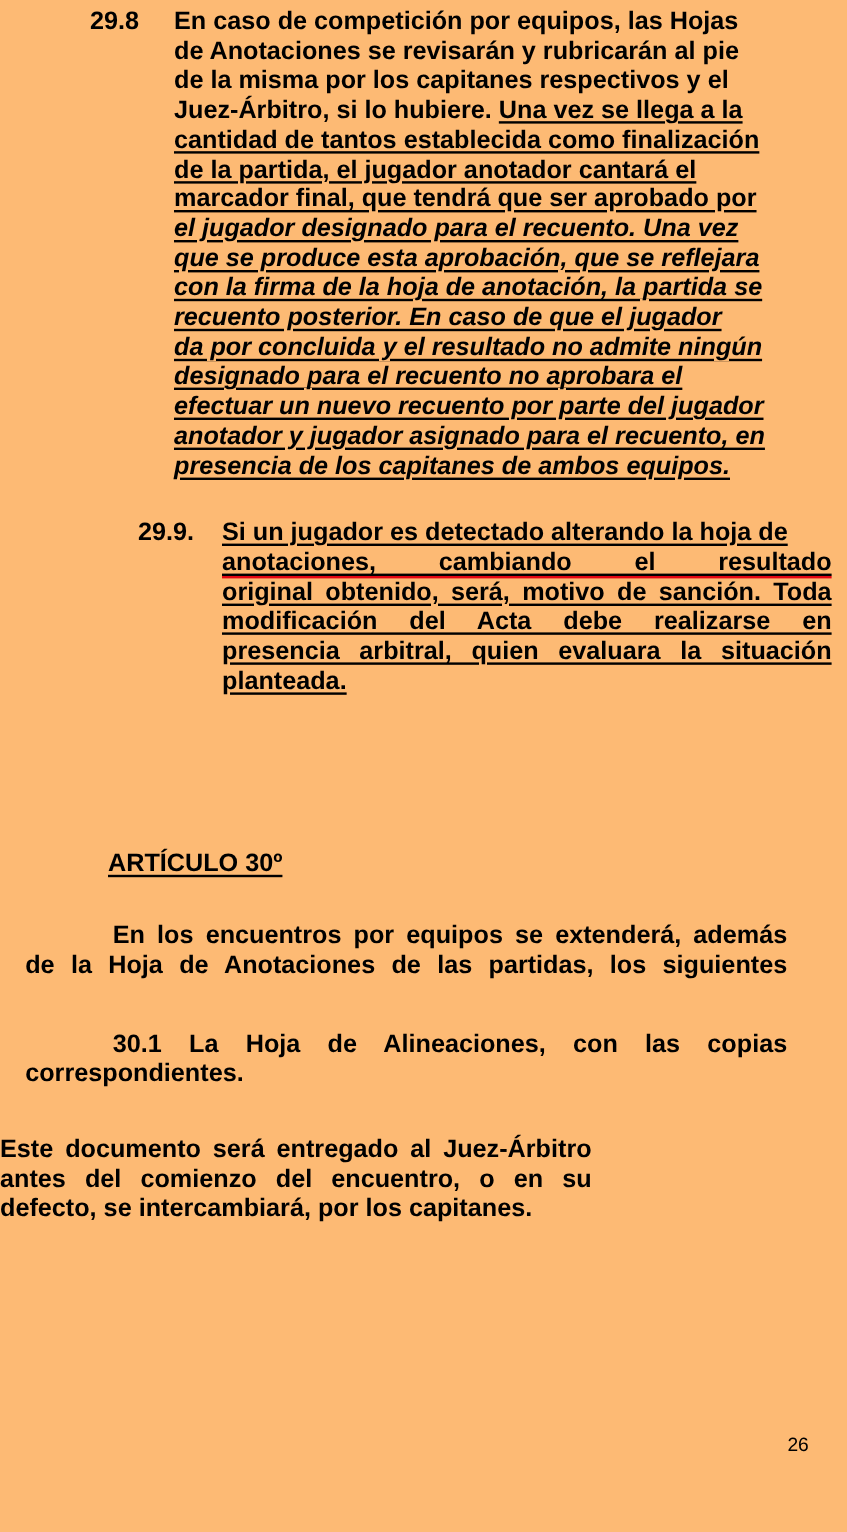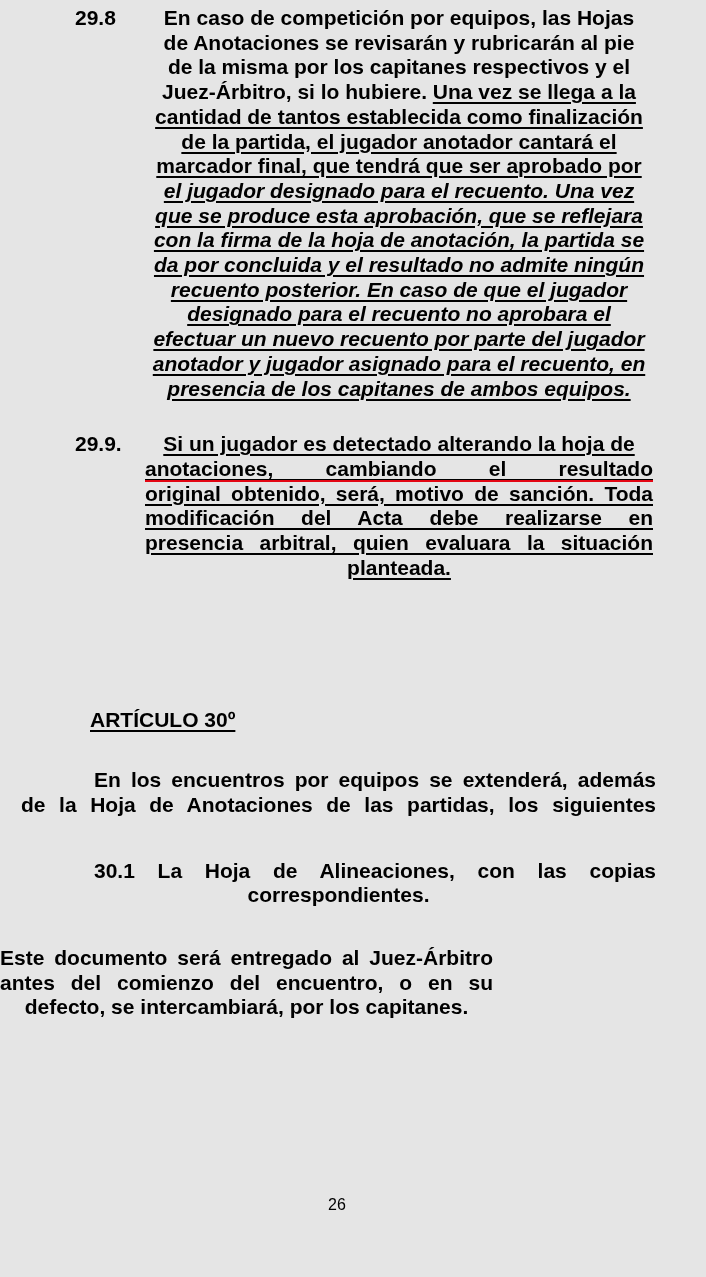--- a/index.html
+++ b/index.html
@@ -7,45 +7,45 @@
     padding: 0;
     background: #ffffff;
   }
   .page {
     position: relative;
     width: 706px;
     height: 1277px;
     box-sizing: border-box;
     padding-top: 6px;
     overflow: hidden;
-    background: #e5e5e5;
+    background: #fdba74;
     font-family: "Liberation Sans", "DejaVu Sans", sans-serif;
     font-weight: bold;
     color: #000000;
     font-size: 21px;
     line-height: 24.7px;
   }
   .sec { display: flex; }
   .sec .num { flex: 0 0 70px; margin-left: 75px; }
   .sec .body { width: 508px; }
-  .sec-299 { margin-top: 31px; }
+  .sec-299 { margin-top: 31px; padding-left: 40px; }
   .heading { margin: 128px 4px 0 90px; }
   .para { margin-left: 21px; width: 635px; }
   .intro { margin-top: 35px; }
   .item301 { margin-top: 41px; }
   .note { margin-top: 38px; width: 493px; }
   .pagenum {
     margin-top: 175px;
     margin-right: 32px;
-    text-align: center;
+    text-align: right;
     font-weight: normal;
     font-size: 16px;
     line-height: 19px;
   }
-  .ln { white-space: pre-wrap; text-align: center; }
+  .ln { white-space: pre-wrap; }
   .ln.just { text-align: justify; text-align-last: justify; }
   .ln.indent { text-indent: 73px; }
   .u {
     text-decoration: underline;
     text-decoration-thickness: 2px;
     text-underline-offset: 3px;
   }
   .i { font-style: italic; }
   .ln.redline { position: relative; }
   .ln.redline::after {
@@ -67,22 +67,22 @@
         <div class="ln"><span>En caso de competición por equipos, las Hojas</span></div>
         <div class="ln"><span>de Anotaciones se revisarán y rubricarán al pie</span></div>
         <div class="ln"><span>de la misma por los capitanes respectivos y el</span></div>
         <div class="ln"><span>Juez-Árbitro, si lo hubiere. </span><span class="u">Una vez se llega a la</span></div>
         <div class="ln"><span class="u">cantidad de tantos establecida como finalización</span></div>
         <div class="ln"><span class="u">de la partida, el jugador anotador cantará el</span></div>
         <div class="ln"><span class="u">marcador final, que tendrá que ser aprobado por</span></div>
         <div class="ln"><span class="u i">el jugador designado para el recuento. Una vez</span></div>
         <div class="ln"><span class="u i">que se produce esta aprobación, que se reflejara</span></div>
         <div class="ln"><span class="u i">con la firma de la hoja de anotación, la partida se</span></div>
+        <div class="ln"><span class="u i">recuento posterior. En caso de que el jugador</span></div>
         <div class="ln"><span class="u i">da por concluida y el resultado no admite ningún</span></div>
-        <div class="ln"><span class="u i">recuento posterior. En caso de que el jugador</span></div>
         <div class="ln"><span class="u i">designado para el recuento no aprobara el</span></div>
         <div class="ln"><span class="u i">efectuar un nuevo recuento por parte del jugador</span></div>
         <div class="ln"><span class="u i">anotador y jugador asignado para el recuento, en</span></div>
         <div class="ln"><span class="u i">presencia de los capitanes de ambos equipos.</span></div>
       </div>
   </div>
 
   <div class="sec sec-299">
     <div class="num">29.9.</div>
     <div class="body">

